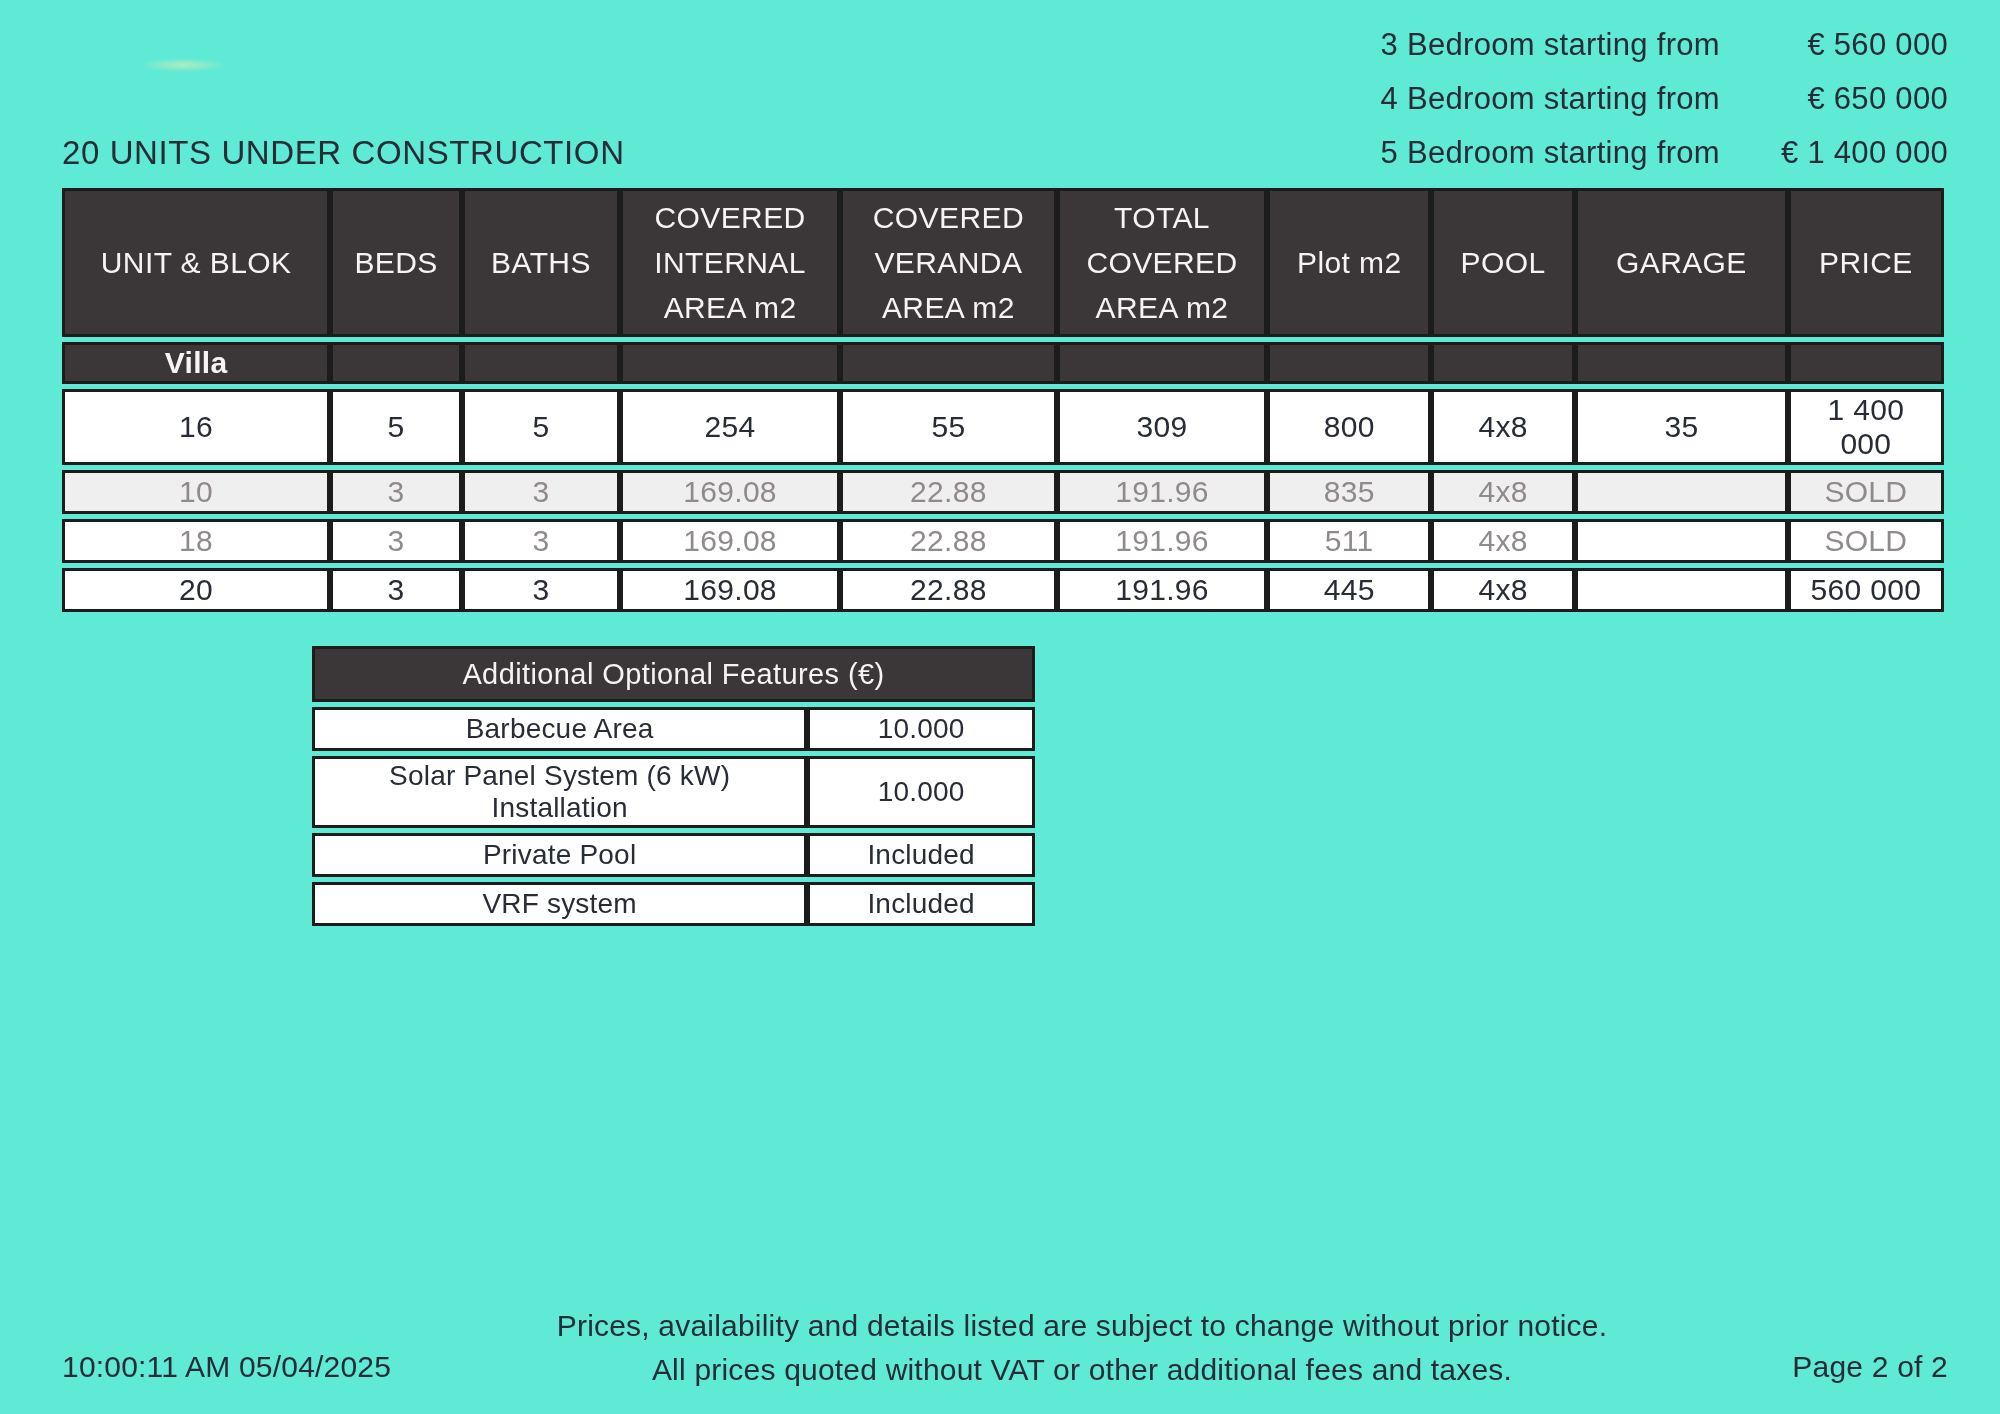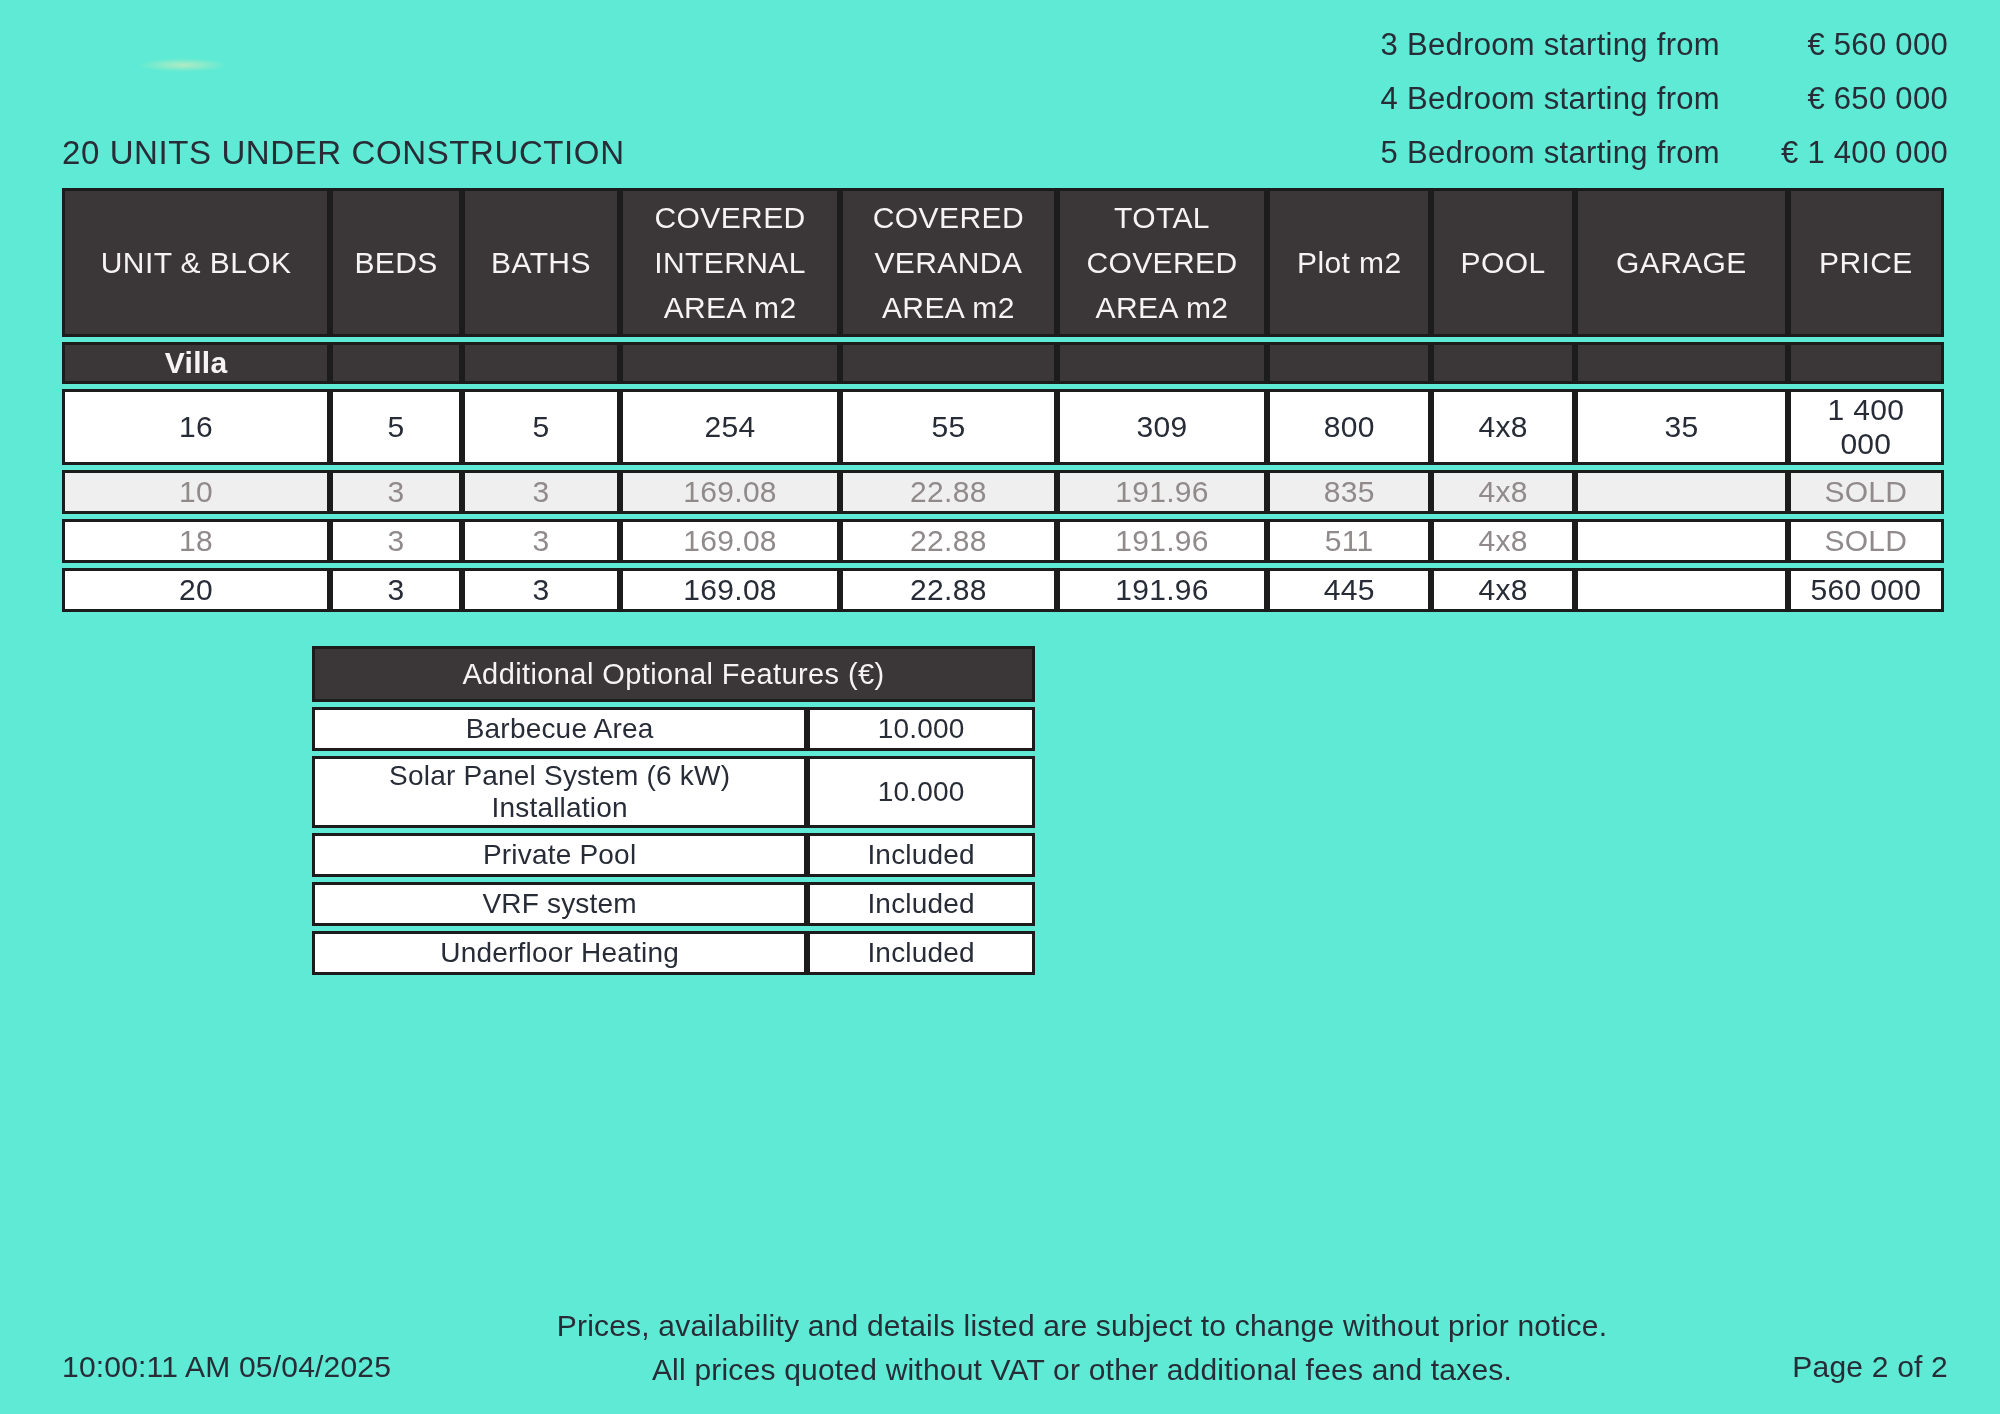--- a/index.html
+++ b/index.html
@@ -185,24 +185,20 @@
           <td>10.000</td>
         </tr>
         <tr>
           <td>Private Pool</td>
           <td>Included</td>
         </tr>
         <tr>
           <td>VRF system</td>
           <td>Included</td>
         </tr>
-        <tr>
-          <td>Underfloor Heating</td>
-          <td>Included</td>
-        </tr>
       </tbody>
   </table>
 
   <div class="footer-notice">
     <div>Prices, availability and details listed are subject to change without prior notice.</div>
     <div>All prices quoted without VAT or other additional fees and taxes.</div>
   </div>
   <div class="timestamp">10:00:11 AM 05/04/2025</div>
   <div class="page-num">Page 2 of 2</div>
 

